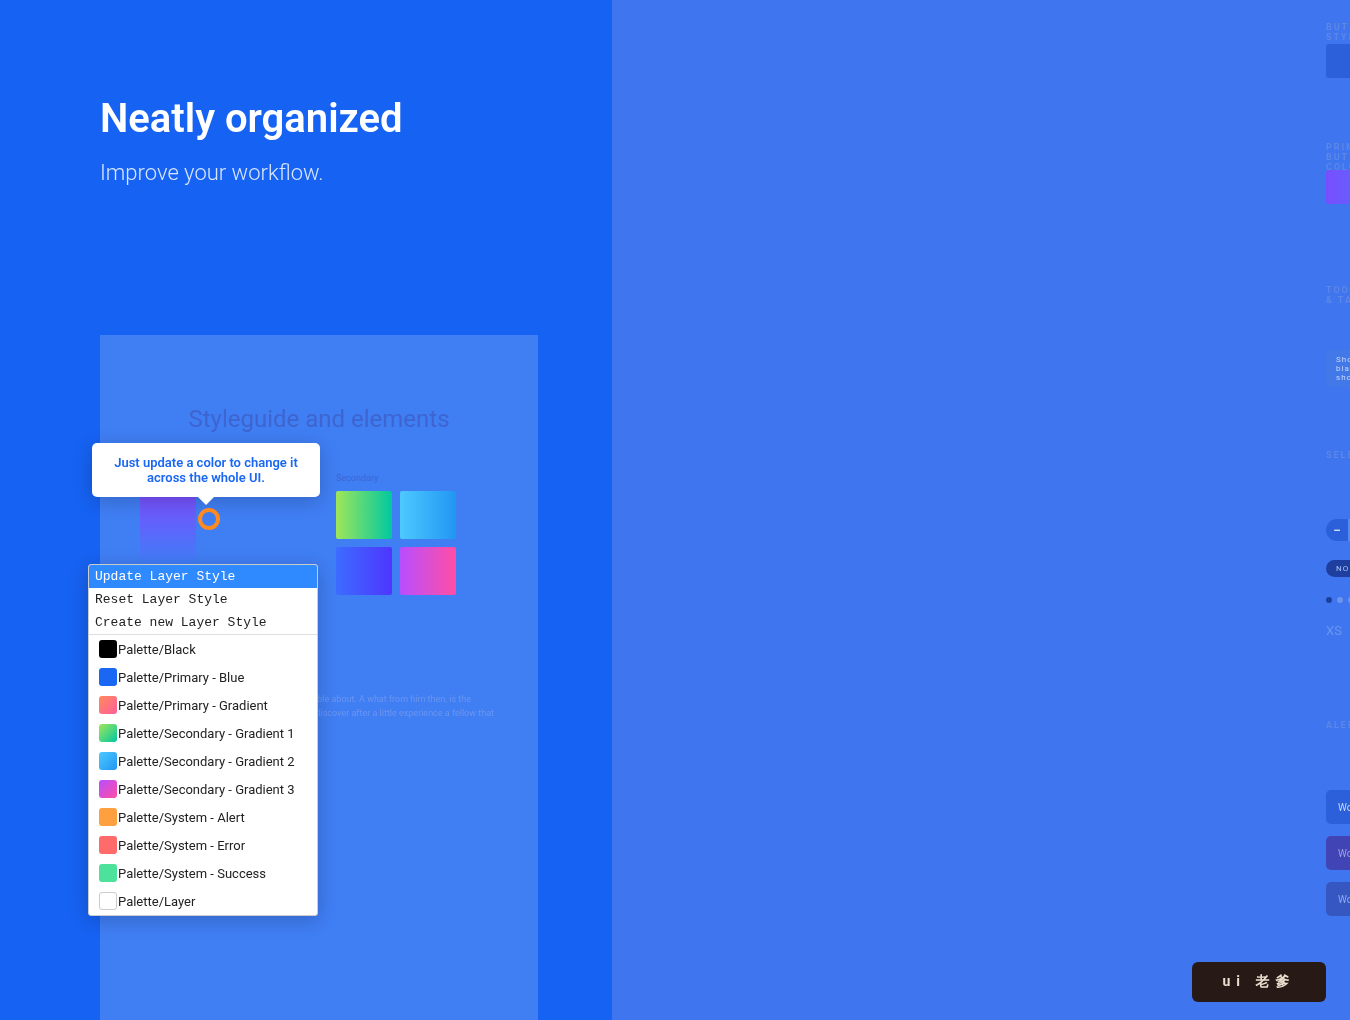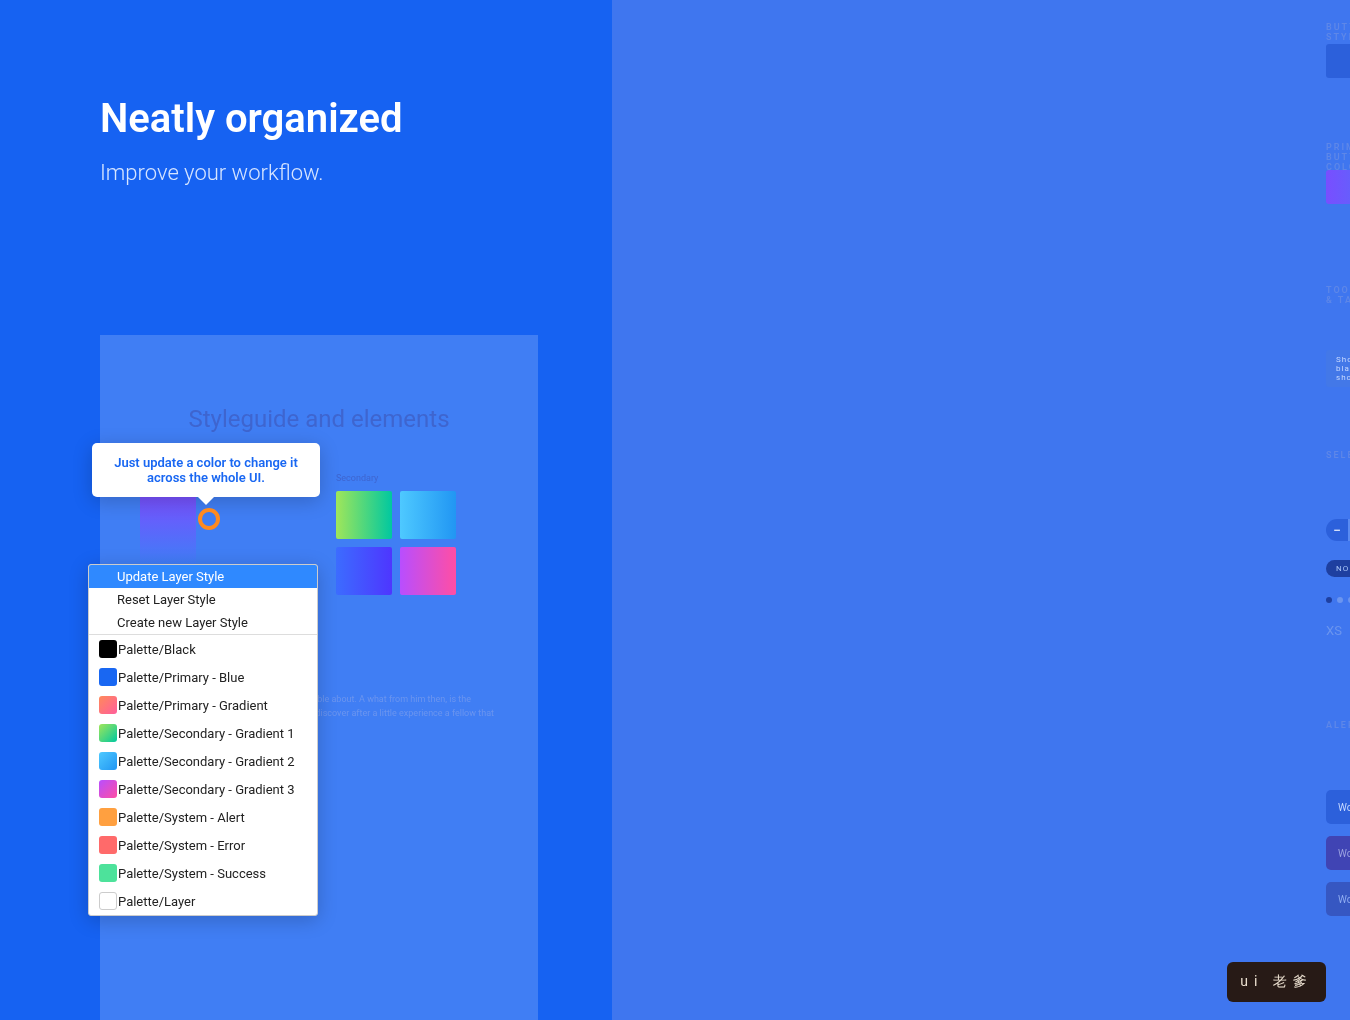--- a/index.html
+++ b/index.html
@@ -85,21 +85,21 @@
 }
 .cursor1{left:198px;top:508px;}
 
 .ctx-menu {
   position:absolute; left:88px; top:564px; width:230px;
   background:#fff; border:1px solid #ccc; border-radius:3px;
   box-shadow:0 4px 20px rgba(0,0,0,0.2);
   font-size:13px; color:#222; overflow:hidden;
 }
 .ctx-top { border-bottom:1px solid #ddd; }
-.ctx-item { padding:4px 28px; white-space:nowrap;}
+.ctx-item { padding:4px 6px; white-space:nowrap;font-family:Liberation Mono, monospace;}
 .ctx-item.active { background:#2f89ff; color:#fff; }
 .palette-list { }
 .palette-item { display:flex; align-items:center; gap:1px; padding:5px 10px; }
 .swatch-sq { width:18px; height:18px; border-radius:3px; flex:none; }
 
 .section-label {
   position:absolute; font-size:9px; letter-spacing:2px; color:#5e87e8; font-weight:600;
 }
 .sl-buttons{left:714px;top:22px;}
 .sl-pbc{left:714px;top:142px;}
@@ -135,23 +135,23 @@
 .dot.active{background:#1e3fa0;}
 .sizes{position:absolute;left:714px;top:622px;display:flex;gap:8px;font-size:13px;color:#6b95ef;align-items:flex-start;}
 .sizes .sz{width:16px;height:16px;border-radius:50%;display:flex;align-items:center;justify-content:center;}
 
 .alerts-col{position:absolute;left:714px;top:790px;width:240px;display:flex;flex-direction:column;gap:12px;}
 .alert{height:34px;border-radius:5px;display:flex;align-items:center;padding:0 12px;font-size:10px;justify-content:space-between;}
 .a1{background:#2c60db;color:#c6d8ff;}
 .a2{background:#4044b4;color:#9aa0e0;}
 .a3{background:#3657c2;color:#8eabf0;}
 
-.watermark{position:absolute;right:24px;bottom:18px;width:99px;height:40px;
+.watermark{position:absolute;right:24px;bottom:18px;width:134px;height:40px;
   background:#271a16;border-radius:6px;display:flex;align-items:center;justify-content:center;
-  color:#eadfcf;font-size:14px;letter-spacing:6px;}
+  color:#eadfcf;font-size:14px;letter-spacing:6px;font-weight:bold;}
 </style>
 </head>
 <body>
 
 <div class="left-col">
   <div class="hero-title">Neatly organized</div>
   <div class="hero-sub">Improve your workflow.</div>
 
   <div class="styleguide-panel">
     <div class="styleguide-title">Styleguide and elements</div>

